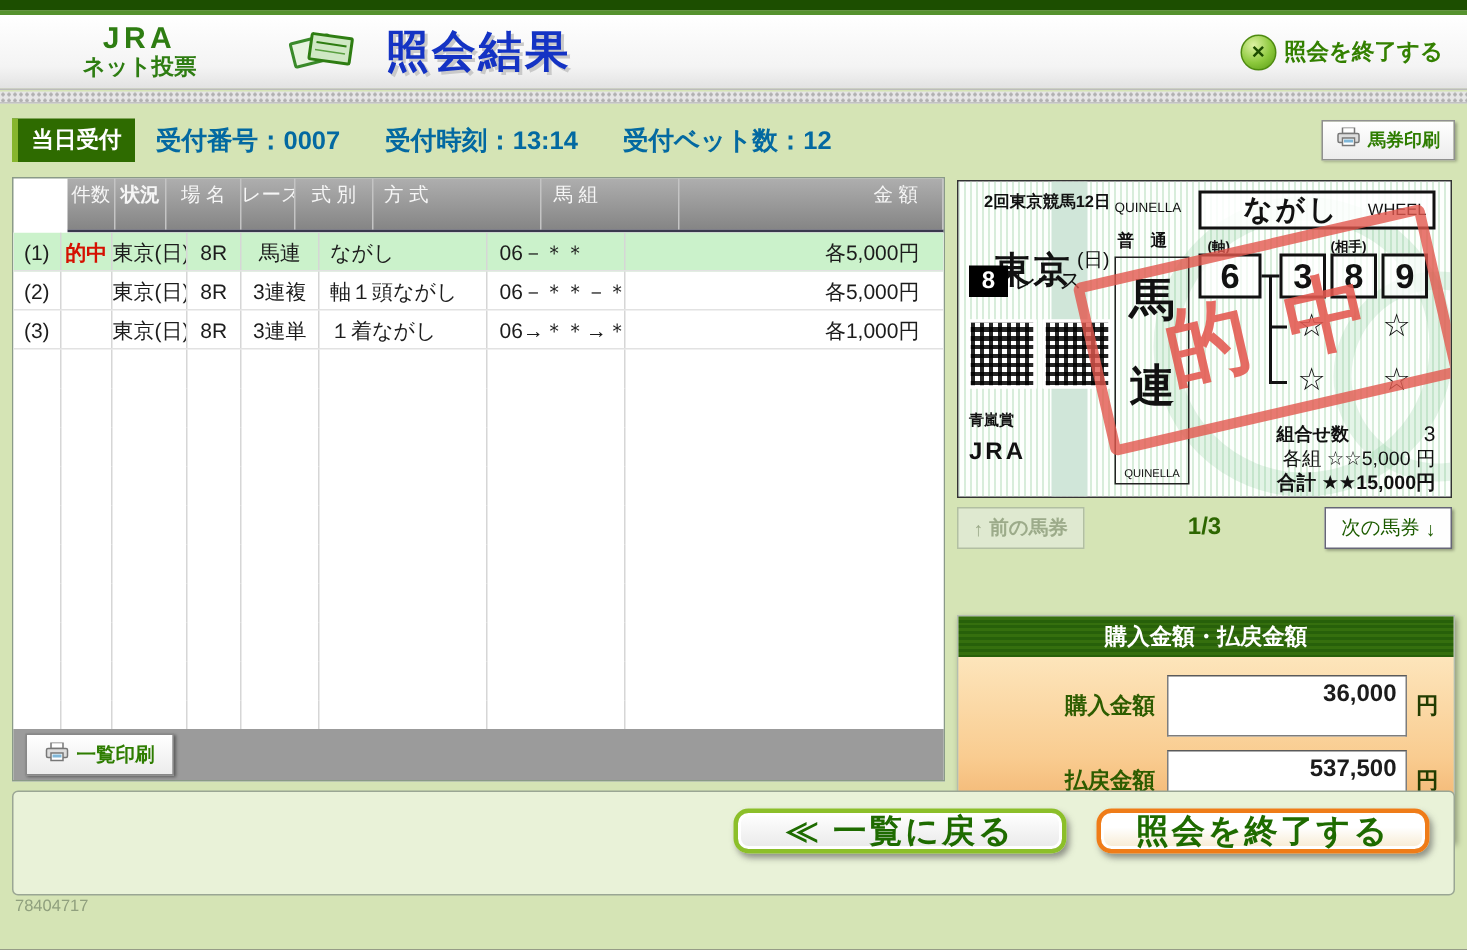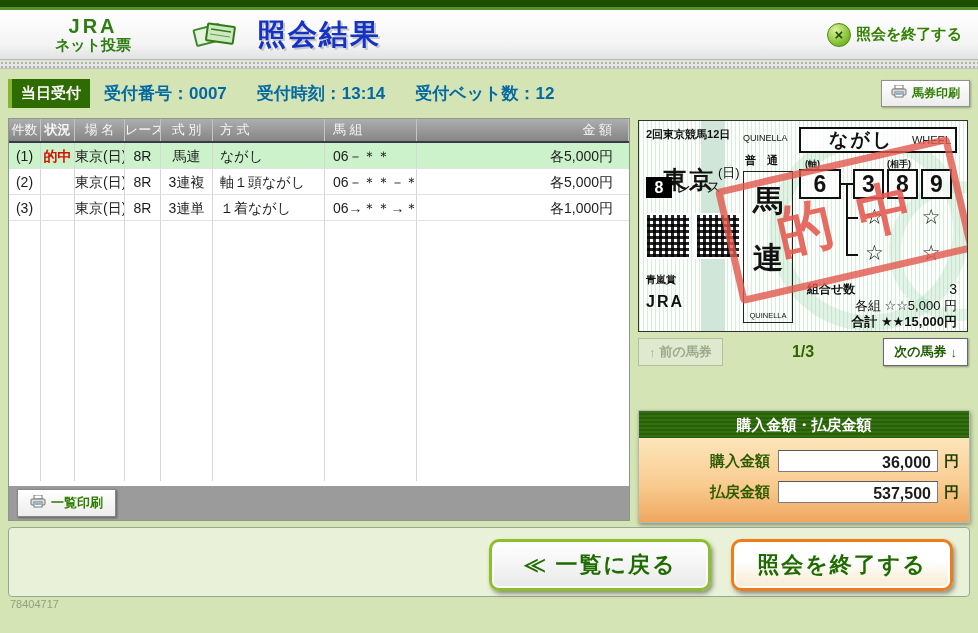--- a/index.html
+++ b/index.html
@@ -35,22 +35,22 @@
   .badge { background:#2e6b00; border-left:4px solid #86b52e; color:#fff; font-weight:bold;
            font-size:15px; padding:5px 9px; margin-right:14px; }
   .info-item { color:#0369a1; font-weight:bold; font-size:17px; margin-right:30px; }
   .print-btn { margin-left:auto; background:linear-gradient(#fff,#ececec); border:1px solid #909090;
                box-shadow:1px 1px 2px rgba(0,0,0,.3); padding:4px 9px; display:flex; align-items:center;
                gap:5px; color:#2e7d00; font-weight:bold; font-size:12px; cursor:pointer; }
 
   
   .table-panel { position:absolute; left:8px; top:118px; width:622px; height:403px;
                  border:1px solid #8a9a88; background:#fff; display:flex; flex-direction:column; }
-  .thead { height:24px; background:linear-gradient(#aeaeae,#858585); display:flex;
-           border-bottom:2px solid #3a3a4e; }
+  .thead { height:36px; background:linear-gradient(#aeaeae,#858585); display:flex;
+           border-bottom:2px solid #3a3a4e;margin-left:36px; }
   .thead .cell { color:#f6f6f6; font-size:13px; line-height:22px; border-right:1px solid #c4c4c4; }
   .tbody { flex:1; overflow:hidden; background:#fff; }
   .trow { display:flex; height:26px; border-bottom:1px solid #e2e2e2; font-size:14px; color:#1c1c1c; }
   .trow.hl { background:#cbf2cb; }
   .trow.empty { border-bottom:none; }
   .cell { text-align:center; line-height:26px; border-right:1px solid #d6d6d6; overflow:hidden; white-space:nowrap; }
   .c0 { width:32px; } .c1 { width:34px; color:#d51000; font-weight:bold; }
   .c2 { width:50px; } .c3 { width:36px; } .c4 { width:52px; }
   .c5 { width:112px; text-align:left; padding-left:7px; }
   .c6 { width:92px;  text-align:left; padding-left:8px; }
@@ -64,21 +64,21 @@
   .ticket { position:absolute; left:638px; top:120px; width:330px; height:212px; background:#fdfffd;
             border:1px solid #333; overflow:hidden; }
   .ticket::before { content:""; position:absolute; inset:0;
      background:repeating-linear-gradient(90deg, rgba(185,222,190,.55) 0 1px, transparent 1px 4px); }
   .t-band { position:absolute; left:62px; top:0; width:24px; height:100%; background:#d0e6d9; }
   .wm1 { position:absolute; left:130px; top:10px; width:200px; height:200px; border-radius:50%;
          border:16px solid rgba(130,200,150,.22); }
   .wm2 { position:absolute; left:250px; top:60px; width:140px; height:140px; border-radius:50%;
          border:12px solid rgba(130,200,150,.20); }
   .ticket .ab { position:absolute; color:#111; }
-  .t-meeting { left:7px; top:6px; font-size:11px; font-weight:bold; }
+  .t-meeting { left:17px; top:6px; font-size:11px; font-weight:bold; }
   .t-venue { left:24px; top:22px; display:flex; align-items:flex-start; gap:3px;margin-top:21px; }
   .t-venue .big { font-size:24px; font-weight:bold; letter-spacing:2px; }
   .t-venue .small { font-size:13px; }
   .t-race { left:7px; top:56px; display:flex; align-items:center; gap:4px; }
   .race-box { width:26px; height:21px; background:#000; color:#fff; font-weight:bold; font-size:16px;
               text-align:center; line-height:21px; }
   .race-label { font-size:15px; }
   .qr { width:46px; height:46px; background-color:#fff; border:2px solid #fff;
         background-image:repeating-linear-gradient(0deg, rgba(0,0,0,.85) 0 3px, transparent 3px 6px),
                          repeating-linear-gradient(90deg, rgba(0,0,0,.85) 0 3px, transparent 3px 6px); }
@@ -101,57 +101,57 @@
   .n-axis { left:160px; width:42px; }
   .np0 { left:214px; width:31px; } .np1 { left:248px; width:31px; } .np2 { left:282px; width:31px; }
   .ln { background:#111; position:absolute; }
   .ln-h  { left:202px; top:62px; width:12px; height:2px; }
   .ln-v  { left:207px; top:63px; width:2px;  height:72px; }
   .ln-t1 { left:207px; top:96px; width:12px; height:2px; }
   .ln-t2 { left:207px; top:133px; width:12px; height:2px; }
   .t-stars { font-size:21px; letter-spacing:16px; color:#222; white-space:nowrap; }
   .s1 { left:226px; top:84px; } .s2 { left:226px; top:120px; }
   .t-comb { left:168px; top:160px; width:150px; display:flex; justify-content:space-between; }
-  .t-comb .lab { font-size:12px; font-weight:bold; } .t-comb .val { font-size:14px; }
+  .t-comb .lab { font-size:12px; font-weight:bold;margin-left:44px; } .t-comb .val { font-size:14px; }
   .t-per { left:160px; top:176px; width:158px; text-align:right; font-size:13px; }
   .t-total { left:160px; top:192px; width:158px; text-align:right; font-size:13px; font-weight:bold; }
   .stamp { position:absolute; left:86px; top:40px; width:240px; height:118px;
            border:7px solid rgba(226,88,78,.8); border-radius:5px; transform:rotate(-13deg);
            display:flex; align-items:center; justify-content:center;
            color:rgba(226,88,78,.88); font-size:56px; font-weight:bold; letter-spacing:26px;
            text-indent:26px; }
 
   
   .ticket-nav { position:absolute; left:638px; top:338px; width:330px; height:28px;
                 display:flex; align-items:center; }
   .prev-btn { background:#dfe9d0; border:1px solid #b2bfa2; color:#9cab8a; font-weight:bold;
               font-size:13px; padding:4px 10px; display:flex; gap:4px; align-items:center; }
   .page-ind { flex:1; text-align:center; color:#2d6600; font-weight:bold; font-size:16px; }
   .next-btn { background:#fefefe; border:1px solid #667; box-shadow:1px 1px 2px rgba(0,0,0,.35);
-              color:#1d5c00; font-weight:bold; font-size:13px; padding:4px 10px; display:flex;
+              color:#1d5c00; font-weight:normal; font-size:13px; padding:4px 10px; display:flex;
               gap:4px; align-items:center; cursor:pointer; }
 
   
   .amount-panel { position:absolute; left:638px; top:410px; width:332px; border:1px solid #b5bdb0;
                   box-shadow:1px 2px 4px rgba(0,0,0,.35); }
   .amount-header { height:27px; color:#fff; font-weight:bold; font-size:15px; text-align:center;
                    line-height:27px;
                    background:repeating-linear-gradient(180deg,#356f0e 0 2px,#27600a 2px 4px); }
   .amount-body { background:linear-gradient(180deg,#fde5bb 0%,#f9cc90 55%,#efa75f 100%); padding:12px 10px 10px; }
   .amount-row { display:flex; align-items:center; justify-content:flex-end; margin-bottom:9px; }
   .amount-label { color:#2d5c00; font-weight:bold; font-size:15px; margin-right:8px;padding-left:32px; }
-  .amount-input { width:160px; height:22px; background:#fff; border:1px solid #7d7d7d;
+  .amount-input { width:160px; height:41px; background:#fff; border:1px solid #7d7d7d;
                   border-top-color:#5a5a5a; text-align:right; padding-right:6px; font-size:16px;
                   font-weight:600; color:#1c1c1c; line-height:23px; }
   .amount-unit { color:#223c00; font-weight:bold; font-size:15px; margin-left:6px; }
 
   
   .bottom-box { position:absolute; left:8px; top:527px; width:962px; height:70px;
                 background:#e9f2d8; border:1px solid #9aa694; border-radius:4px; }
-  .big-btn { position:absolute; top:11px; width:222px; height:52px; border-radius:10px;
+  .big-btn { position:absolute; top:11px; width:222px; height:30px; border-radius:10px;
              font-weight:bold; font-size:22px; color:#1e6b00; letter-spacing:2px;
              display:flex; align-items:center; justify-content:center; cursor:pointer;
              box-shadow:2px 3px 4px rgba(70,70,70,.55), inset 0 0 0 2px #fff; }
   .btn-back { left:480px; border:3px solid #8cbf2a; background:linear-gradient(#ffffff,#e9e9e9); }
   .btn-end  { left:722px; border:3px solid #ef7c18; background:linear-gradient(#ffffff 40%,#f7ead0); }
   .serial { position:absolute; left:10px; top:598px; font-size:11px; color:#90a07e; }
   .footer { position:absolute; left:0; top:611px; width:978px; height:22px; background:#2c6110;
             border-top:2px solid #8fb45a; color:#fff; font-size:12px; text-align:center;
             line-height:19px; }
 </style>

